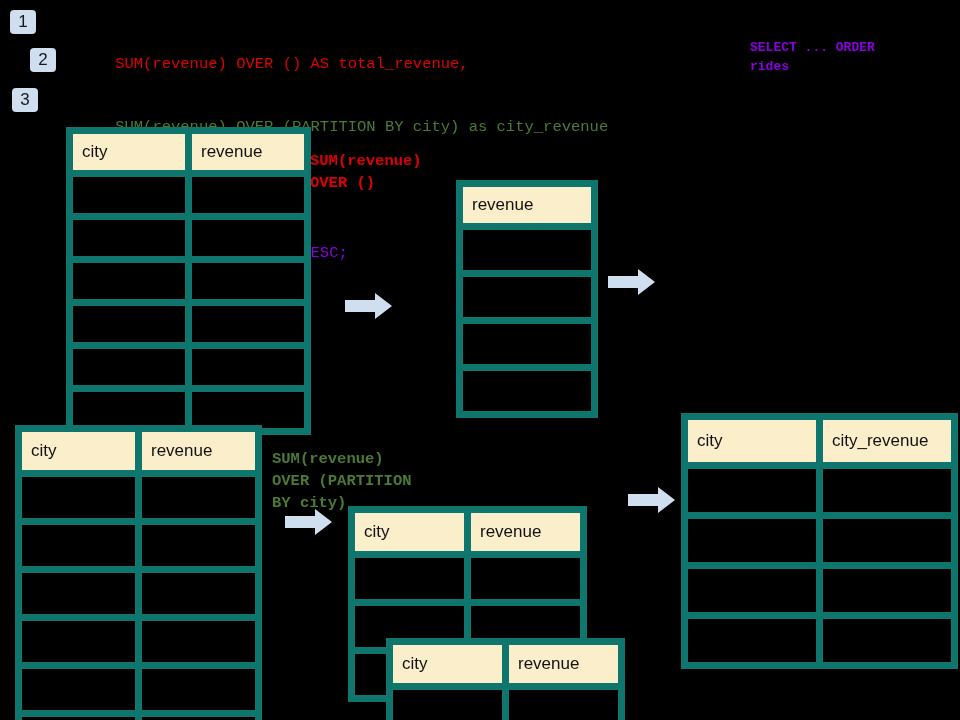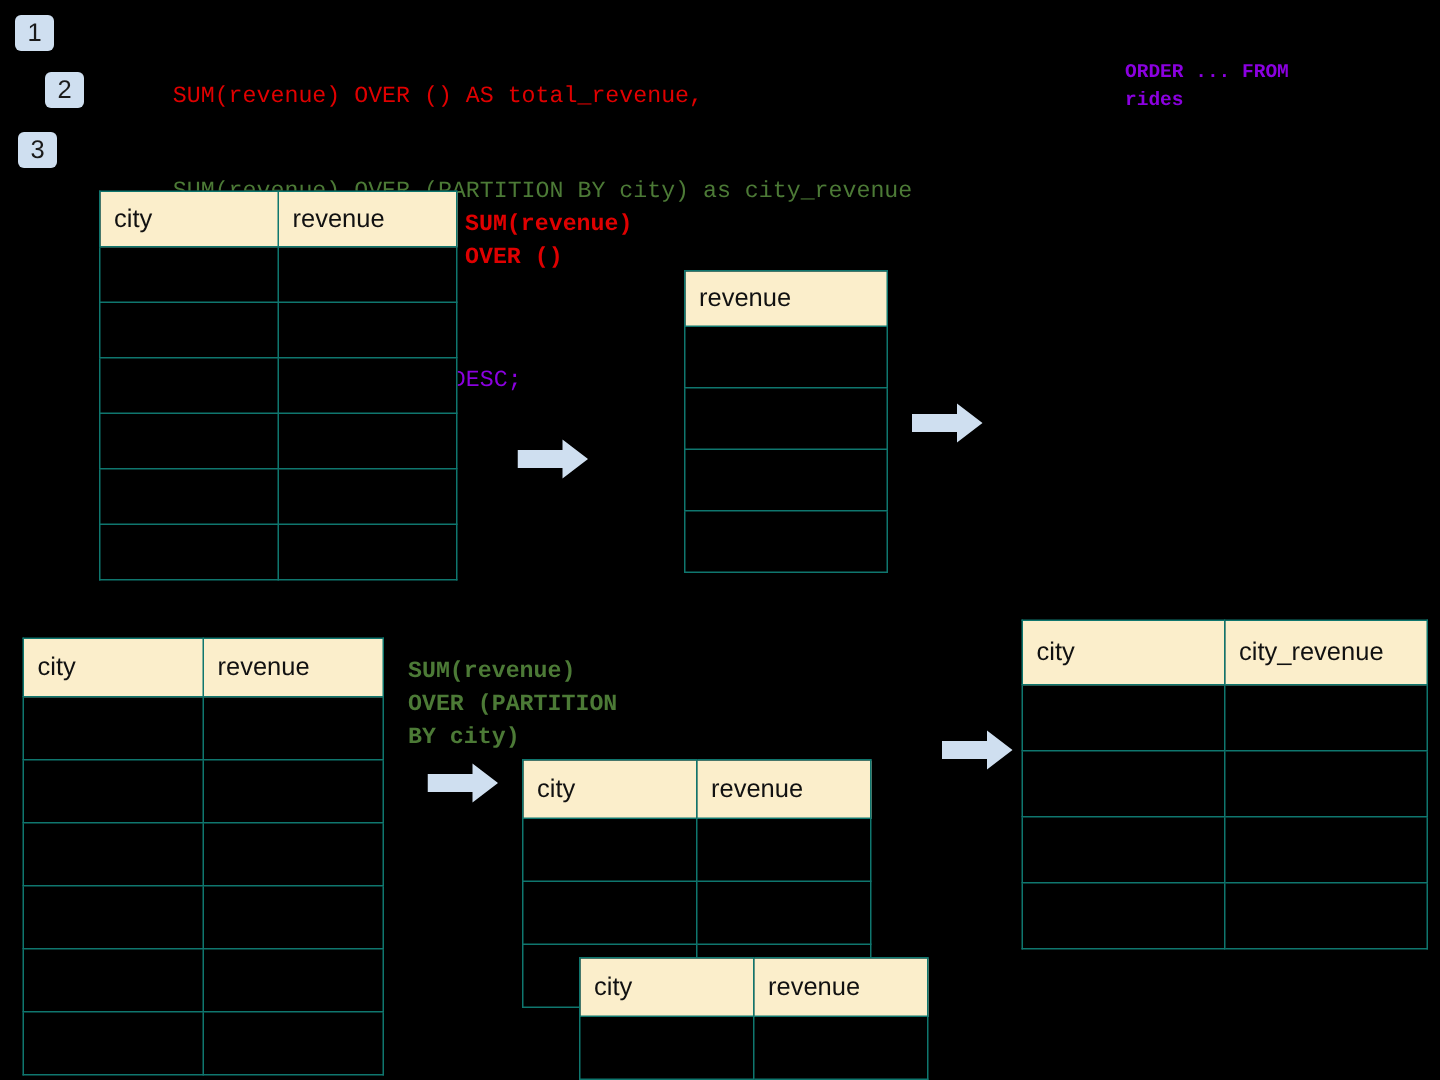--- a/index.html
+++ b/index.html
@@ -56,31 +56,32 @@
   }
 
   
   .annot {
     position: absolute;
     font-family: "Liberation Mono", monospace;
     font-size: 15.5px;
     line-height: 22px;
     white-space: pre;
     font-weight: bold;
+    margin-top: 12px;
   }
 
   
   .tbl {
     position: absolute;
     border-collapse: collapse;
     table-layout: fixed;
     background: #000000;
   }
   .tbl td, .tbl th {
-    border: 1px solid #0f766e;
+    border: 7px solid #0f766e;
     padding: 0;
     margin: 0;
     background: #000000;
   }
   .tbl th {
     background: #fbeecb;
     color: #111111;
     font-family: "Liberation Sans", sans-serif;
     font-weight: normal;
     font-size: 17px;
@@ -103,21 +104,21 @@
   <div class="badge" style="left:30px; top:48px;">2</div>
   <div class="badge" style="left:12px; top:88px;">3</div>
 
   <div class="sql" style="left:78px; top:12px;">
     <div class="sql-line c-red">    SUM(revenue) OVER () AS total_revenue,</div>
     <div class="sql-line c-green">    SUM(revenue) OVER (PARTITION BY city) as city_revenue</div>
     <div class="sql-line c-purple">  FROM rides</div>
     <div class="sql-line c-purple">  ORDER by city_revenue DESC;</div>
   </div>
 
-  <div class="side-note" style="left:750px; top:38px;">ORDER ... FROM
+  <div class="side-note" style="left:750px; top:38px;">SELECT ... ORDER
 rides</div>
 
   <div class="annot c-red" style="left:310px; top:138px;">SUM(revenue)
 OVER ()</div>
 
   <div class="annot c-green" style="left:272px; top:436px;">SUM(revenue)
 OVER (PARTITION
 BY city)</div>
 
   <table class="tbl" style="left:66px; top:127px; width:238px;">

